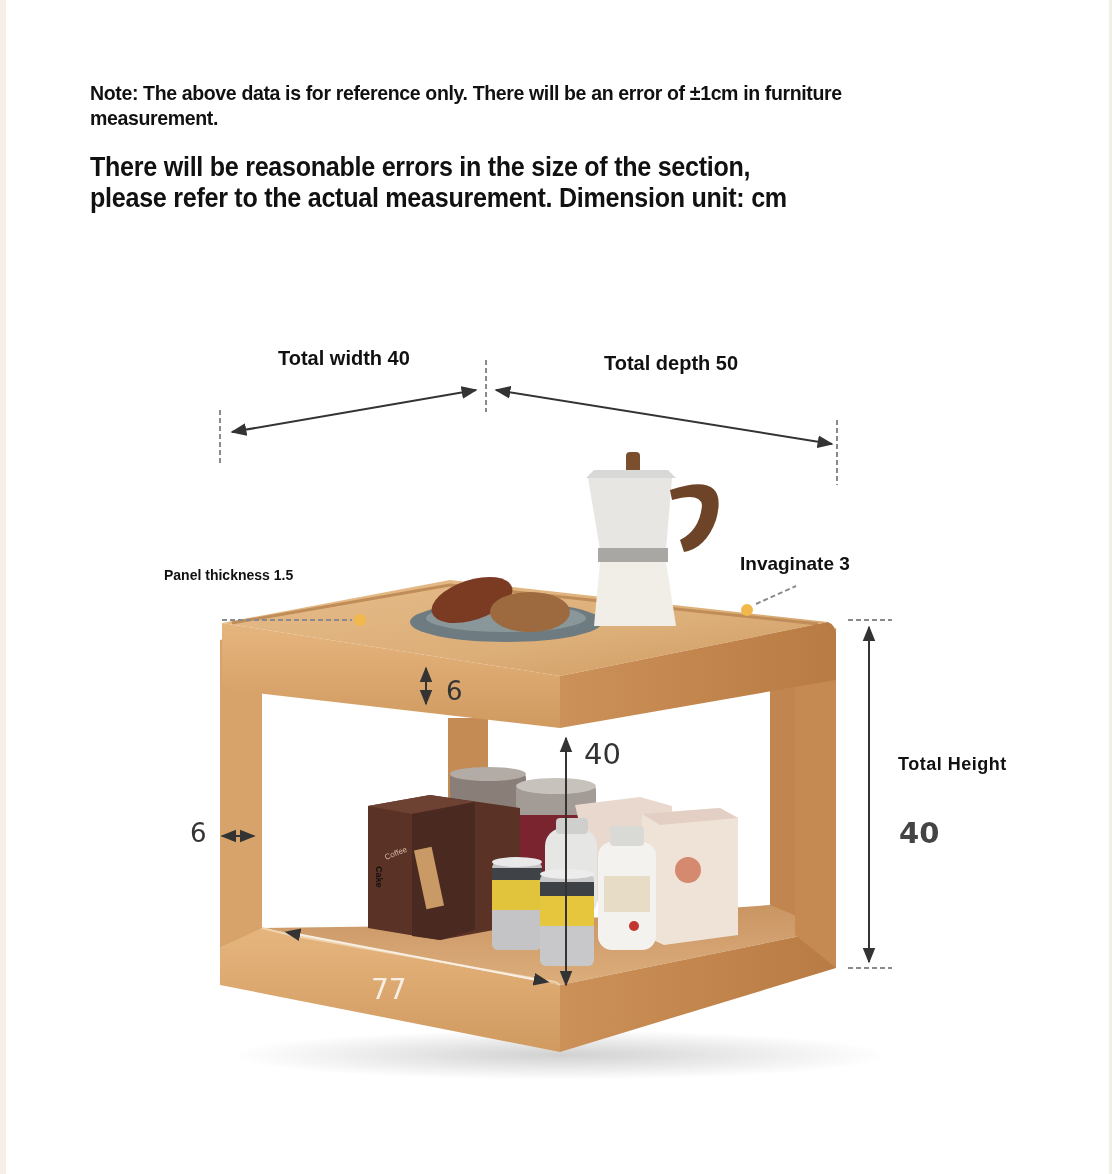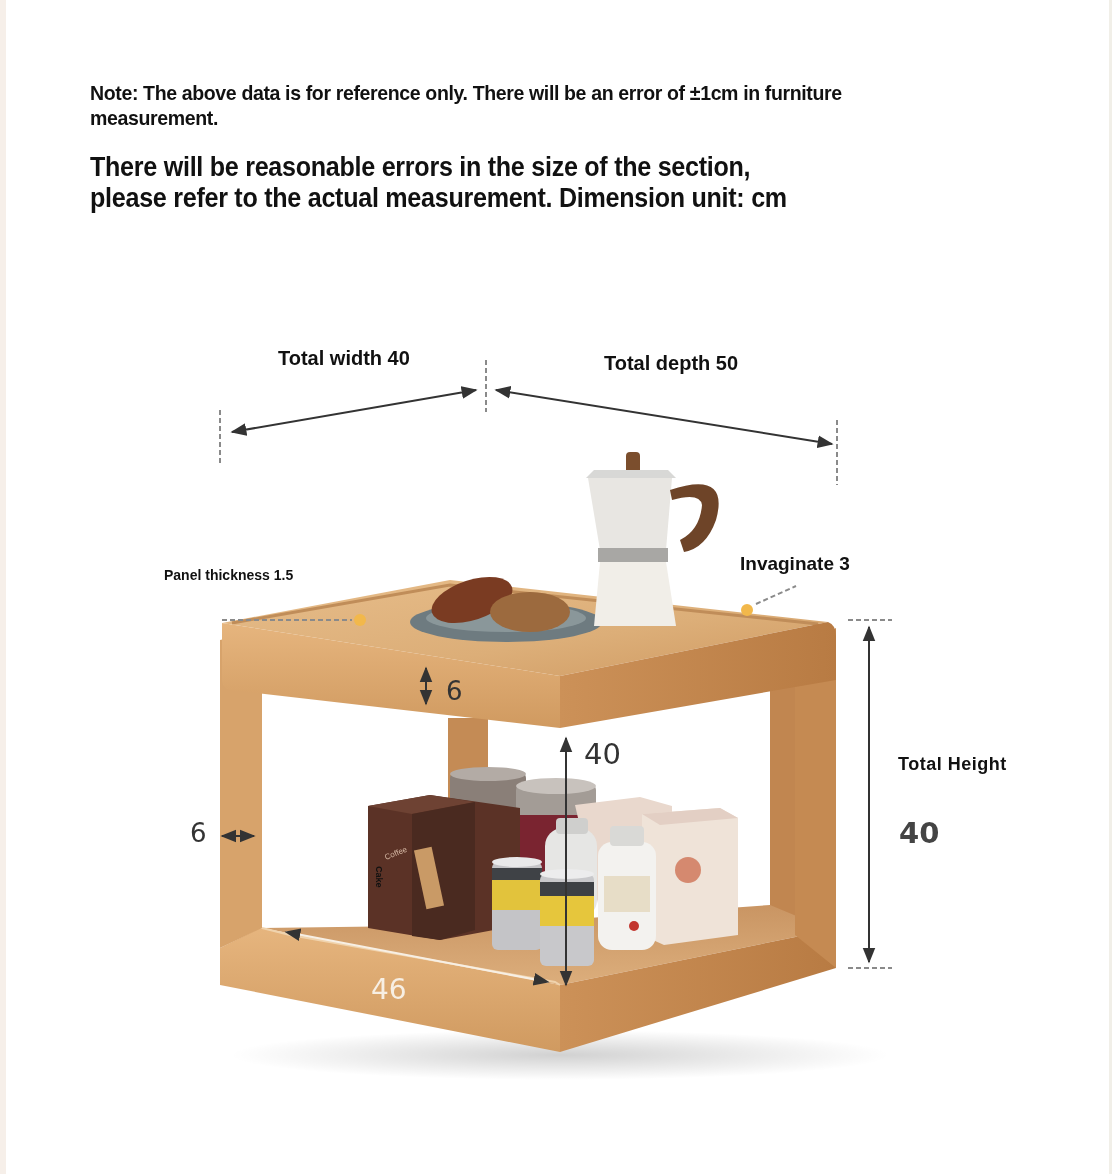--- a/index.html
+++ b/index.html
@@ -193,13 +193,13 @@
 
 <div class="label lbl-width">Total width 40</div>
 <div class="label lbl-depth">Total depth 50</div>
 <div class="label lbl-panel">Panel thickness 1.5</div>
 <div class="label lbl-invag">Invaginate 3</div>
 <div class="label lbl-height-title">Total Height</div>
 <div class="num num-height">40</div>
 <div class="num num-6-top">6</div>
 <div class="num num-28">40</div>
 <div class="num num-6-side">6</div>
-<div class="num num-46">46</div>
+<div class="num num-46">77</div>
 
 </body></html>

